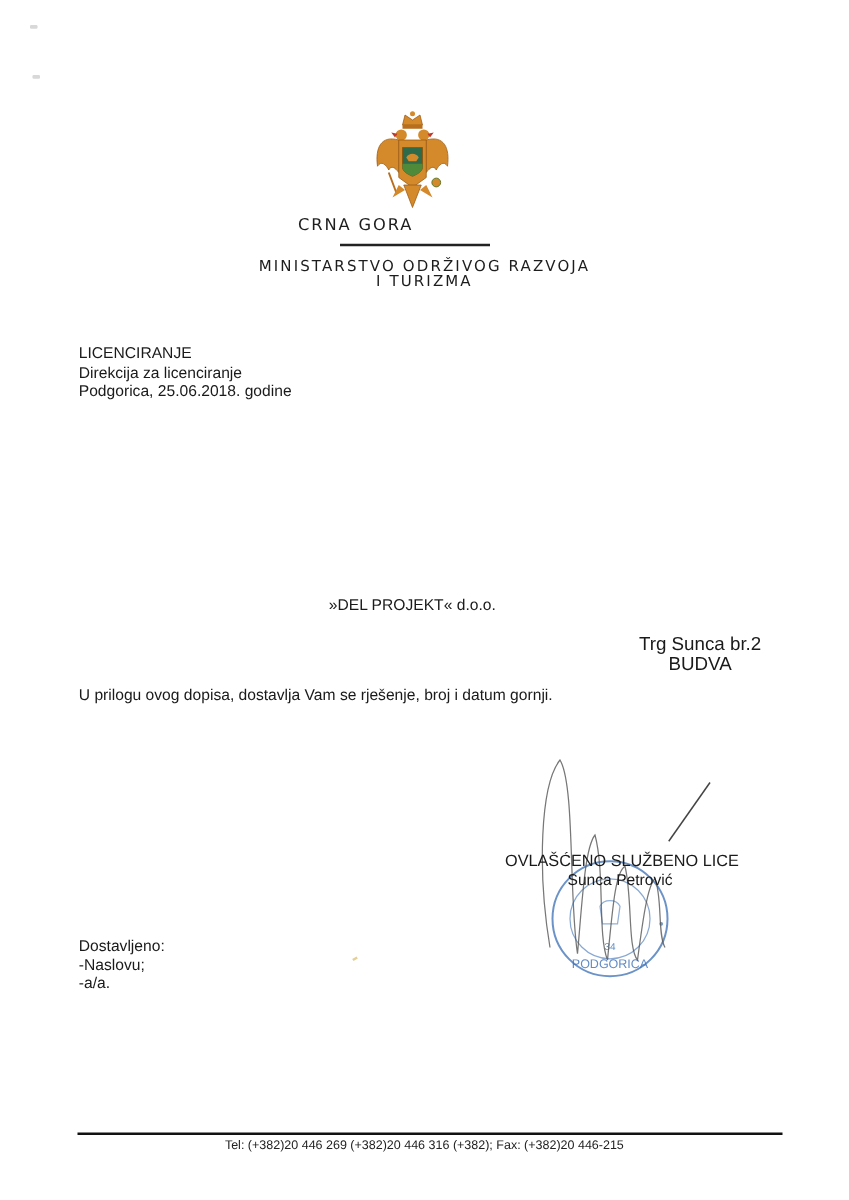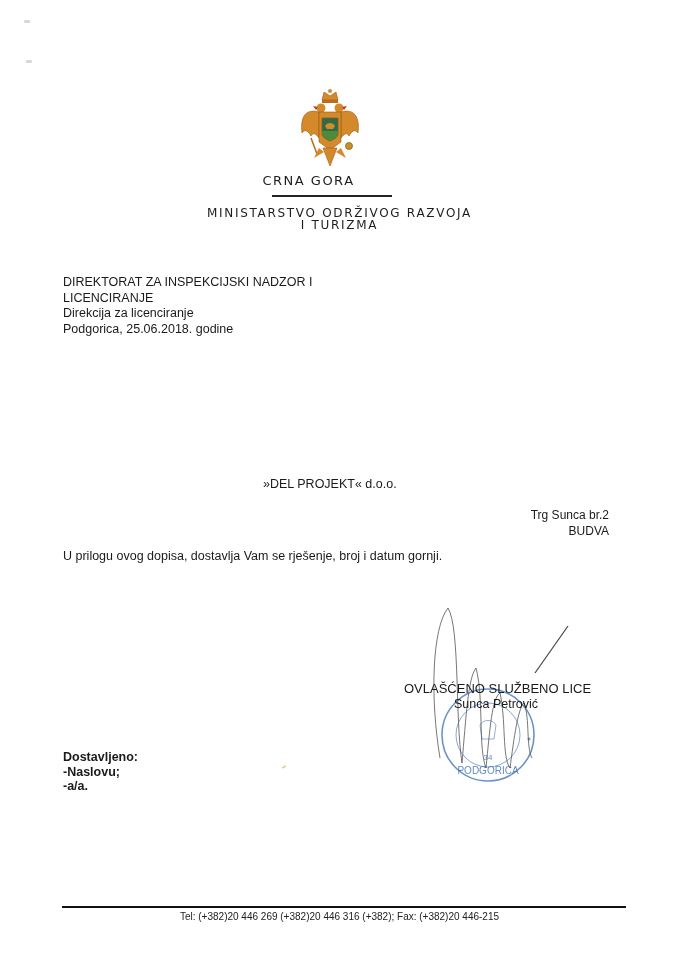--- a/index.html
+++ b/index.html
@@ -1,30 +1,30 @@
 <!DOCTYPE html>
 <html><head>
   <meta charset="utf-8">
   <style>
     html, body { margin: 0; padding: 0; background: #ffffff; }
     body { width: 679px; height: 960px; position: relative; overflow: hidden; font-family: "Liberation Sans", sans-serif; color: #1a1a1a; }
     .abs { position: absolute; }
     .scan-mark { position: absolute; width: 6px; height: 3px; background: #d8d8d8; border-radius: 1px; }
     .crest { left: 297px; top: 88px; width: 66px; height: 82px; }
-    .head-title { left: 0; width: 569px; text-align: center; font-family: "DejaVu Sans", sans-serif; letter-spacing: 1.5px; font-size: 13px; color: #1d1d1d; margin-left: 24px; }
+    .head-title { left: 0; width: 569px; text-align: center; font-family: "DejaVu Sans", sans-serif; letter-spacing: 1.5px; font-size: 13px; color: #1d1d1d; }
     .head-rule { left: 272px; top: 195px; width: 120px; height: 1.5px; background: #222; }
     .ministry { left: 0; width: 679px; text-align: center; font-family: "DejaVu Sans", sans-serif; letter-spacing: 1.7px; font-size: 12px; color: #1d1d1d; }
     .sender { left: 63px; top: 275px; font-size: 12.5px; line-height: 15.6px; }
     .sender div { white-space: nowrap; }
     .recipient { left: 263px; top: 477px; font-size: 12.5px; white-space: nowrap; }
-    .address { right: 70px; top: 508px; text-align: right; font-size: 12px; line-height: 15.5px; }
+    .address { right: 70px; top: 508px; text-align: center; font-size: 15px; line-height: 15.5px; }
     .body-text { left: 63px; top: 549px; font-size: 12.5px; white-space: nowrap; }
     .signatory-title { left: 404px; top: 665px; font-size: 13px; white-space: nowrap; margin-top: 16px; }
     .signatory-name { left: 454px; top: 697px; font-size: 12.5px; white-space: nowrap; }
-    .delivered { left: 63px; top: 750px; font-size: 12.5px; line-height: 14.5px; font-weight: bold; }
+    .delivered { left: 63px; top: 750px; font-size: 12.5px; line-height: 14.5px; }
     .stamp { left: 428px; top: 683px; width: 118px; height: 100px; }
     .signature { left: 420px; top: 598px; width: 170px; height: 200px; }
     .footer-rule { left: 62px; top: 906px; width: 564px; height: 2px; background: #111; }
     .footer { left: 0; width: 679px; text-align: center; font-size: 10px; line-height: 11.3px; top: 911px; color: #222; }
     .speck { left: 282px; top: 766px; width: 4px; height: 2px; background: #e4cf95; transform: rotate(-30deg); }
   </style>
 </head>
 <body>
 
 <div class="scan-mark" style="left:24px;top:20px;"></div>
@@ -57,21 +57,20 @@
   <path d="M22 60 L17 70 L27 64 Z" fill="#d4892b"></path>
   <path d="M44 60 L49 70 L39 64 Z" fill="#d4892b"></path>
 </svg>
 
 <div class="abs head-title" style="top:173px;">CRNA GORA</div>
 <div class="abs head-rule"></div>
 <div class="abs ministry" style="top:206px;">MINISTARSTVO ODRŽIVOG RAZVOJA</div>
 <div class="abs ministry" style="top:218px;">I TURIZMA</div>
 
 <div class="abs sender">
-  <div>DIREKTORAT ZA  INSPEKCIJSKI NADZOR I</div>
   <div>LICENCIRANJE</div>
   <div>Direkcija za licenciranje</div>
   <div>Podgorica, 25.06.2018. godine</div>
 </div>
 
 <div class="abs recipient">»DEL PROJEKT« d.o.o.</div>
 <div class="abs address">
   <div>Trg Sunca br.2</div>
   <div>BUDVA</div>
 </div>

